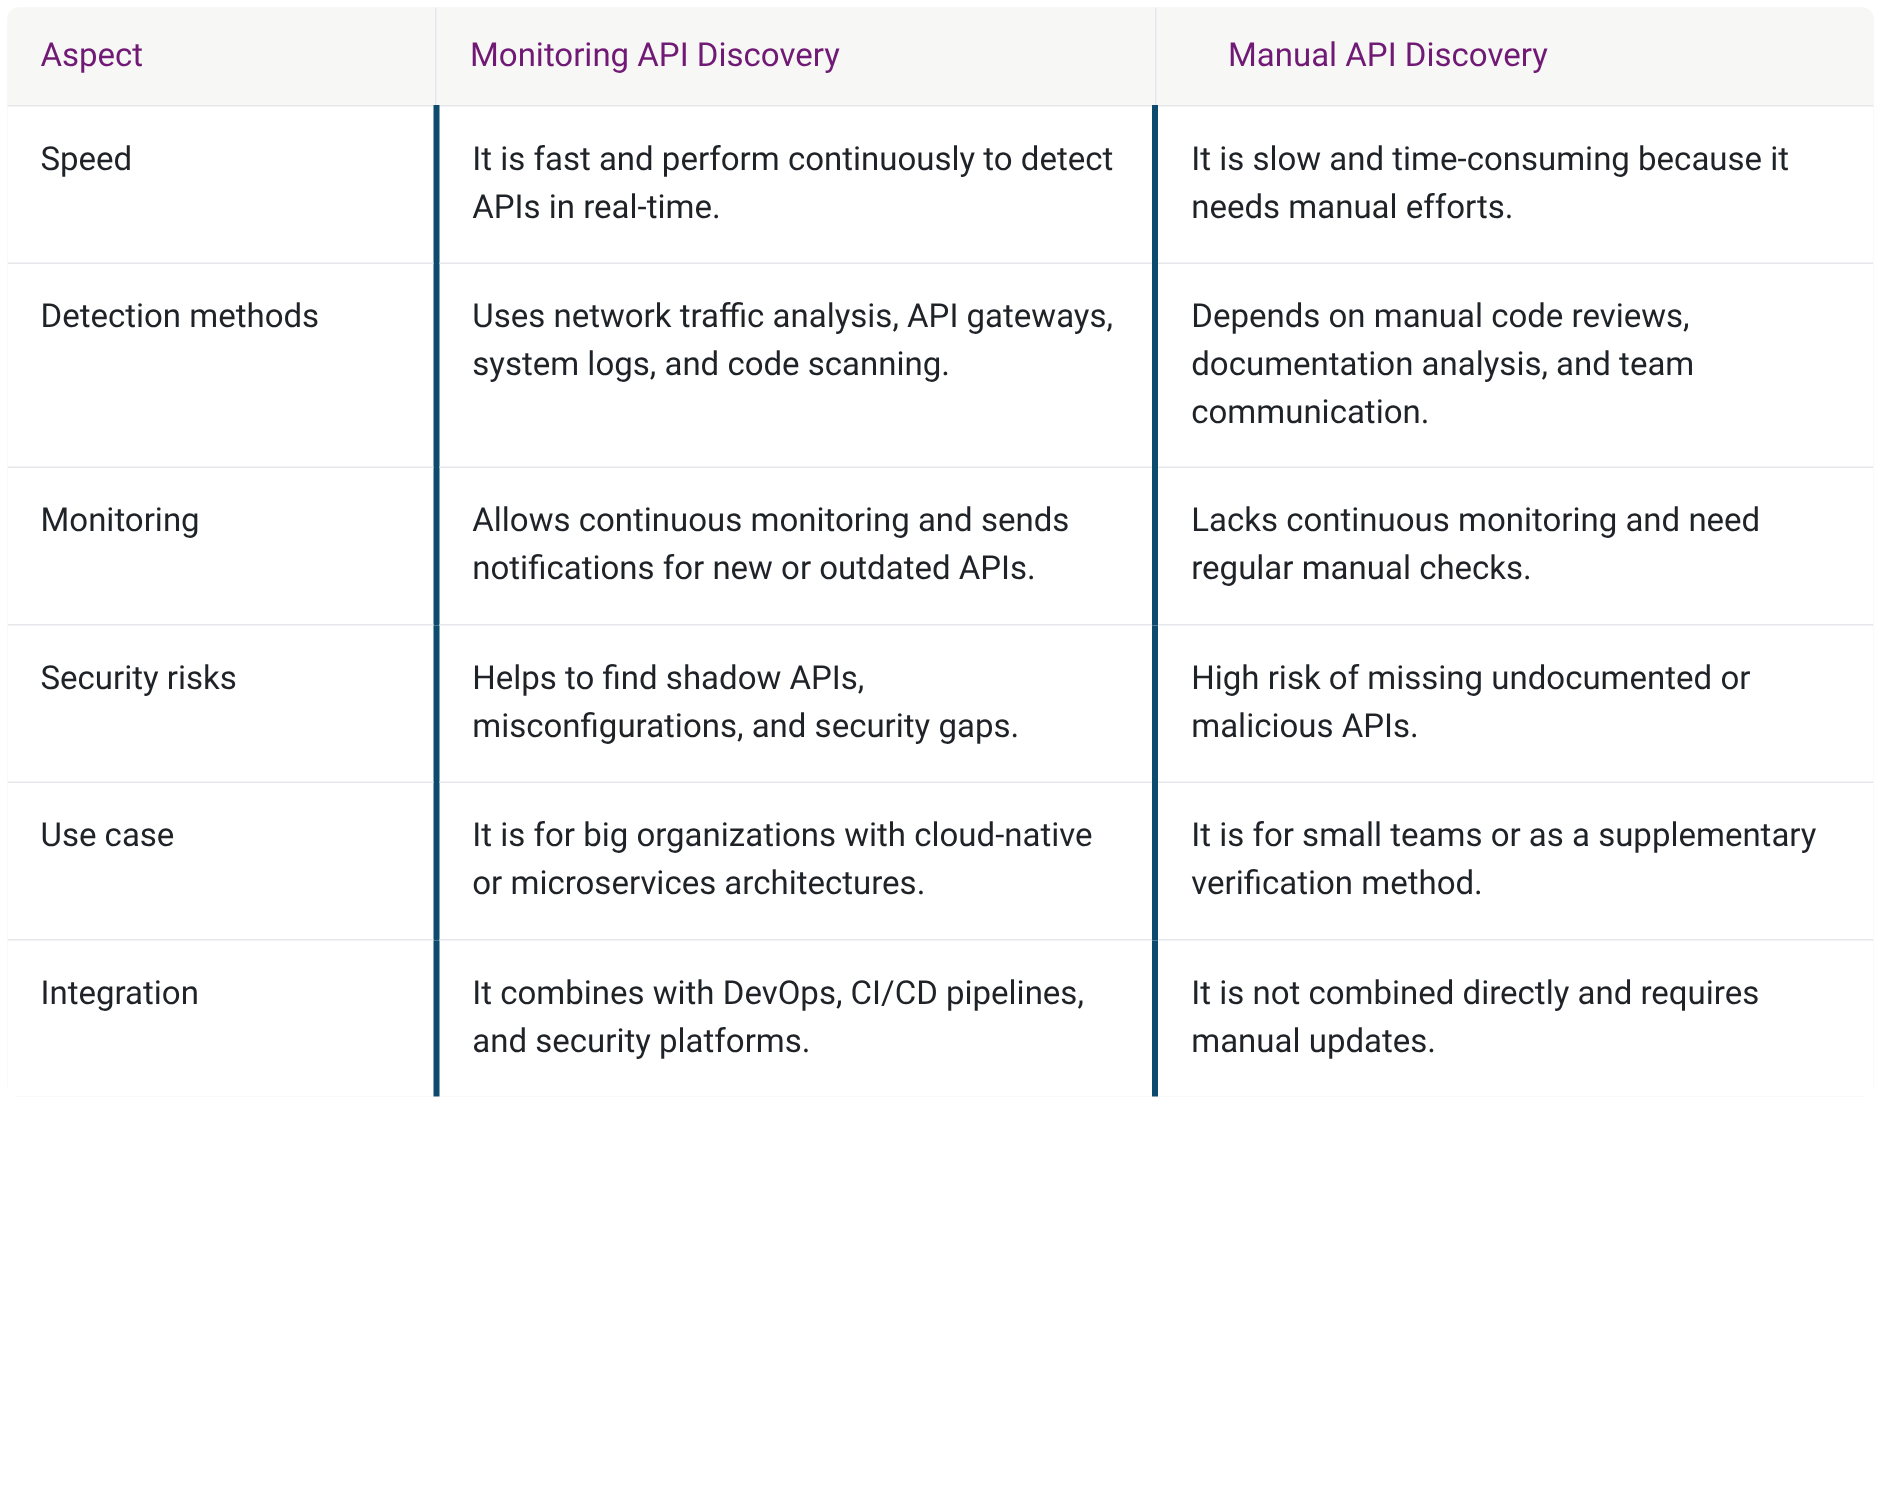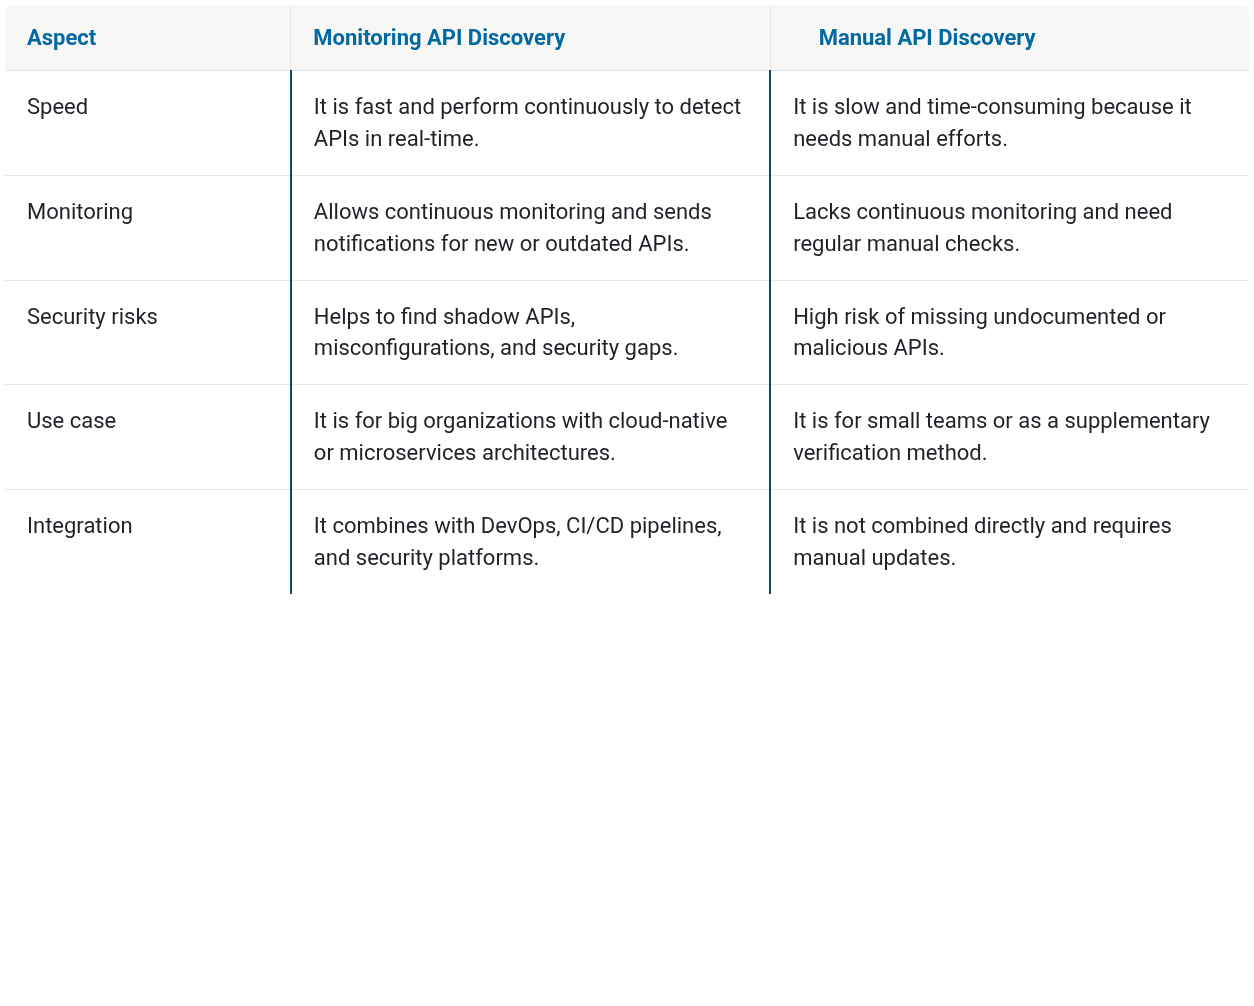--- a/index.html
+++ b/index.html
@@ -15,39 +15,39 @@
     table {
       width: 100%;
       border-collapse: collapse;
       border: 1px solid #e5e7eb;
       border-radius: 8px;
       overflow: hidden;
     }
     th {
       background: #f7f7f5;
       text-align: left;
-      font-weight: 700;
+      font-weight: 400;
       font-size: 22px;
-      color: #0369a1;
+      color: #701a75;
       padding: 20px 22px;
       border-bottom: 1px solid #e5e7eb;
       border-right: 1px solid #e5e7eb;
     }
     th:last-child {
       border-right: none;
       padding-left: 48px;
     }
     td {
       background: #ffffff;
       text-align: left;
       font-size: 22px;
       color: #1f2328;
       padding: 20px 22px;
       border-bottom: 1px solid #e5e7eb;
-      border-right: 2px solid #0c4a6e;
+      border-right: 4px solid #0c4a6e;
       vertical-align: top;
       line-height: 1.45;
     }
     td:last-child {
       border-right: none;
       margin-top: 32px;
     }
     tr:last-child td {
       border-bottom: none;
     }
@@ -72,20 +72,25 @@
       <th class="col-manual">Manual API Discovery</th>
     </tr>
   </thead>
   <tbody>
     <tr>
       <td>Speed</td>
       <td>It is fast and perform continuously to detect APIs in real-time.</td>
       <td>It is slow and time-consuming because it needs manual efforts.</td>
     </tr>
     <tr>
+      <td>Detection methods</td>
+      <td>Uses network traffic analysis, API gateways, system logs, and code scanning.</td>
+      <td>Depends on manual code reviews, documentation analysis, and team communication.</td>
+    </tr>
+    <tr>
       <td>Monitoring</td>
       <td>Allows continuous monitoring and sends notifications for new or outdated APIs.</td>
       <td>Lacks continuous monitoring and need regular manual checks.</td>
     </tr>
     <tr>
       <td>Security risks</td>
       <td>Helps to find shadow APIs, misconfigurations, and security gaps.</td>
       <td>High risk of missing undocumented or malicious APIs.</td>
     </tr>
     <tr>

